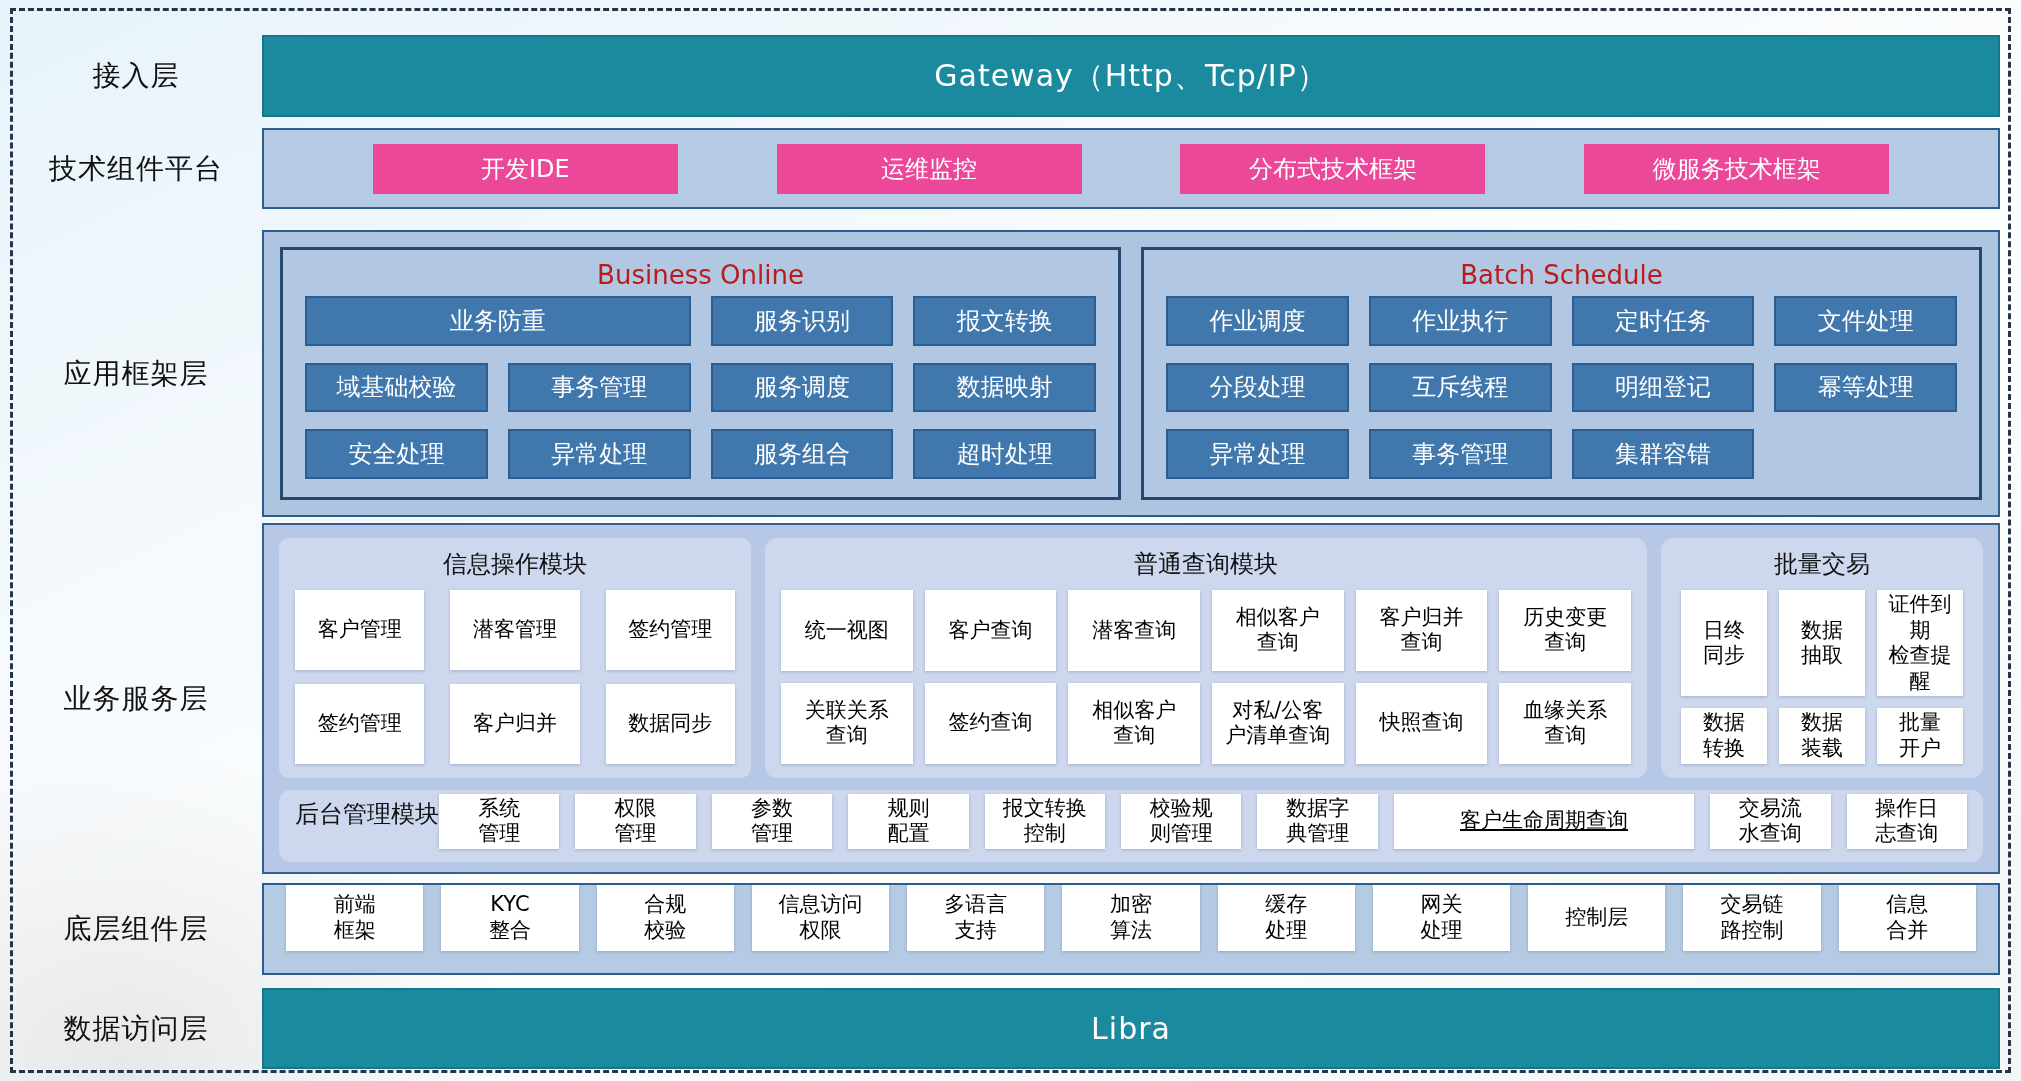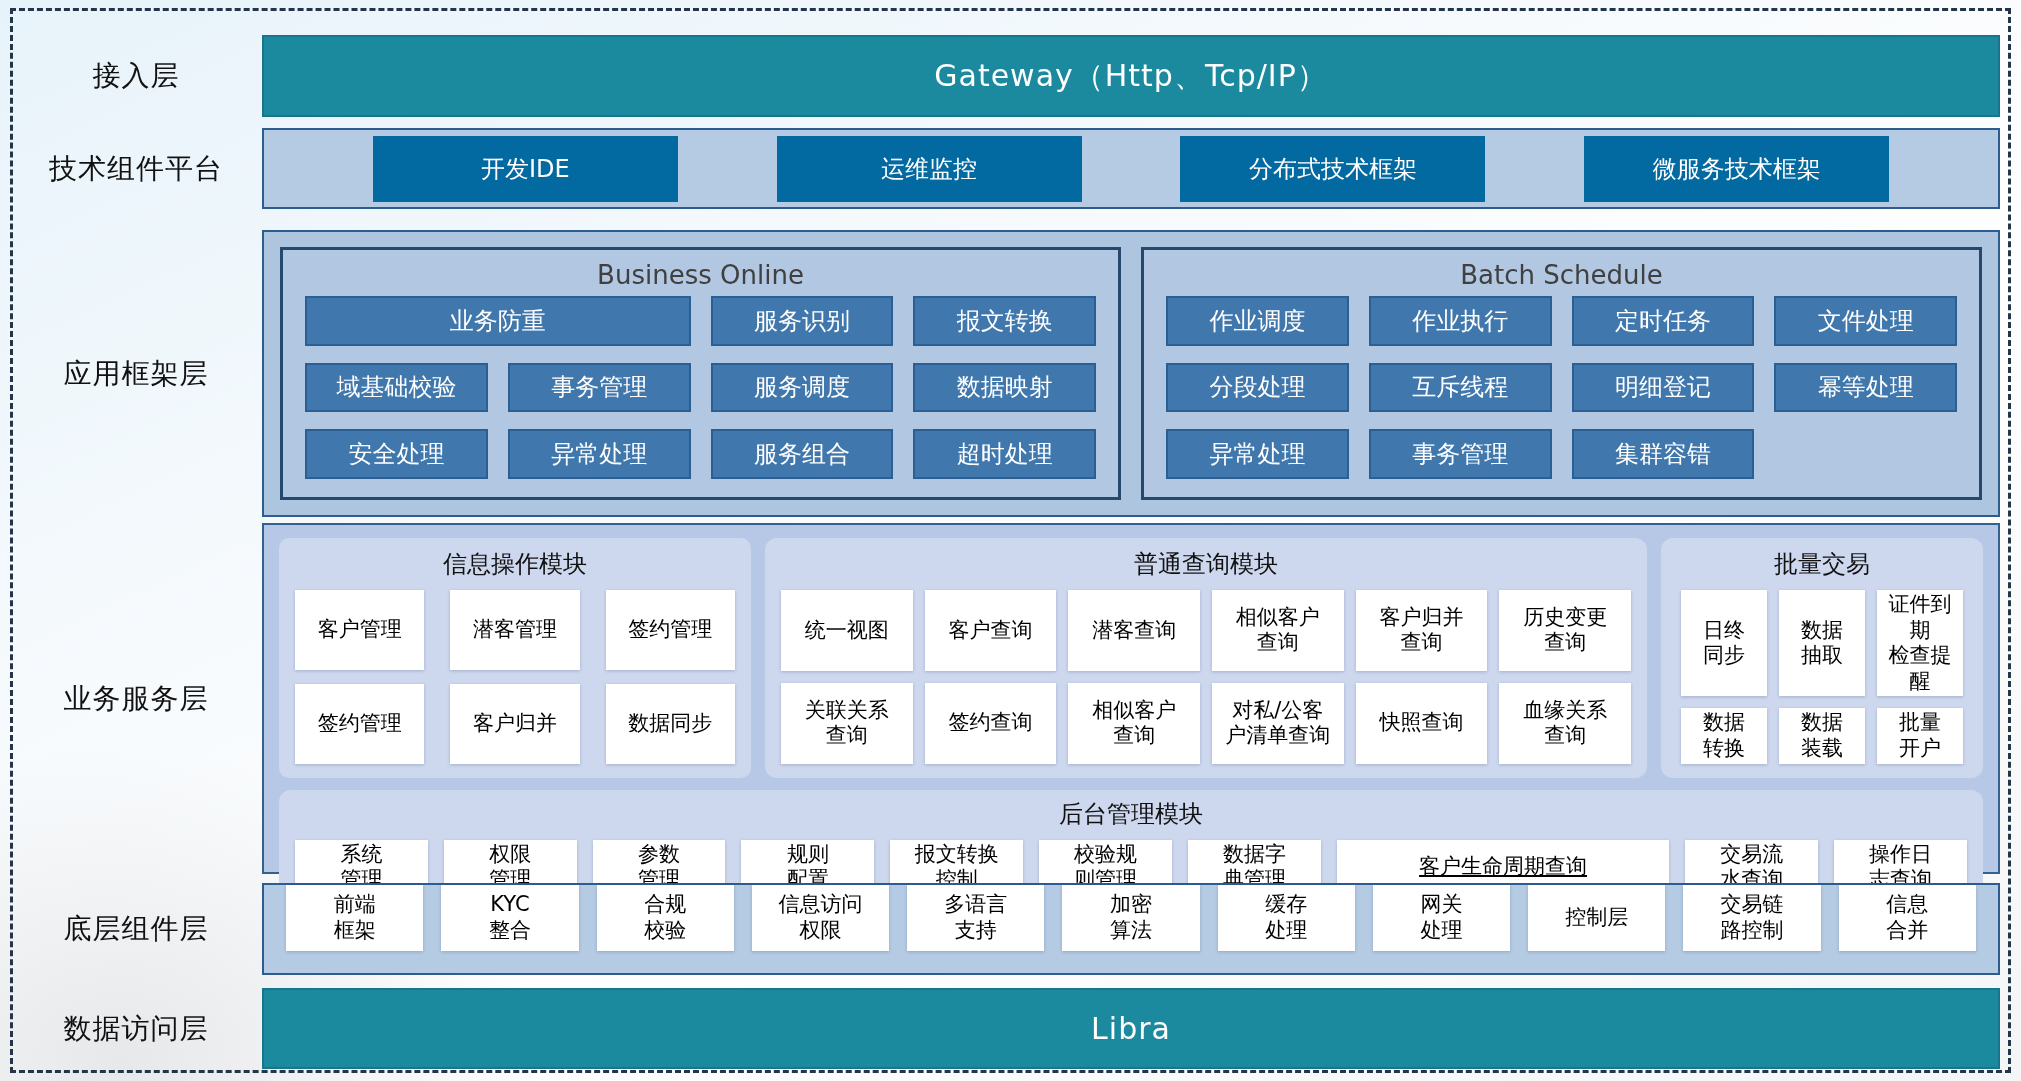--- a/index.html
+++ b/index.html
@@ -10,47 +10,47 @@
       radial-gradient(ellipse 700px 520px at 6% 98%, #e7e8ea 0%, rgba(231,232,234,0) 60%),
       linear-gradient(155deg,#e7f3fa 0%,#f6fafd 35%,#ffffff 60%,#f4f5f6 100%);
   }
   .frame{position:absolute;top:8px;left:10px;right:10px;bottom:8px;border:3px dashed #24354a;pointer-events:none;}
   .row-label{position:absolute;left:10px;width:252px;display:flex;align-items:center;justify-content:center;
     font-size:28px;letter-spacing:1px;color:#111;}
   .bar-teal{position:absolute;left:262px;width:1738px;background:#1b8a9e;border:2px solid #19758b;
     display:flex;align-items:center;justify-content:center;color:#fff;font-size:30px;letter-spacing:1px;box-sizing:border-box;}
   .tech-container{position:absolute;left:262px;top:128px;width:1738px;height:81px;background:#b5cae3;
     border:2px solid #2d5c8e;box-sizing:border-box;display:flex;align-items:center;justify-content:space-evenly;padding:0 10px;}
-  .tech-btn{width:305px;height:66px;background:#0369a1;color:#fff;font-size:24px;
+  .tech-btn{width:305px;height:50px;background:#ec4899;color:#fff;font-size:24px;
     display:flex;align-items:center;justify-content:center;}
   .fw-container{position:absolute;left:262px;top:230px;width:1738px;height:287px;background:#aec5e0;
     border:2px solid #2d5c8e;box-sizing:border-box;display:flex;gap:20px;padding:15px 16px;}
   .fw-panel{flex:1;background:#b2c8e2;border:3px solid #24486e;box-sizing:border-box;
     display:flex;flex-direction:column;padding:4px 22px 18px;}
-  .fw-title{text-align:center;font-size:26px;color:#404040;height:42px;line-height:42px;flex:0 0 auto;}
+  .fw-title{text-align:center;font-size:26px;color:#b91c1c;height:42px;line-height:42px;flex:0 0 auto;}
   .fw-grid{flex:1;display:grid;grid-template-columns:repeat(4,1fr);gap:17px 20px;}
   .fw-btn{background:#4078ad;border:2px solid #2b5f93;color:#fff;font-size:24px;
     display:flex;align-items:center;justify-content:center;box-sizing:border-box;}
   .span2{grid-column:span 2;}
   .biz-container{position:absolute;left:262px;top:523px;width:1738px;height:351px;background:#b7c8e7;
     border:2px solid #33608f;box-sizing:border-box;display:flex;flex-direction:column;gap:12px;padding:13px 15px;}
   .biz-modules{display:flex;gap:14px;flex:0 0 206px;}
   .module{background:#cdd8ee;border-radius:12px;display:flex;flex-direction:column;padding:6px 16px 14px;box-sizing:border-box;}
   .module-title{text-align:center;font-size:24px;color:#111;margin:4px 0 10px;flex:0 0 auto;}
   .module-grid{flex:1;display:grid;}
   .m-info{flex:0 0 472px;border-radius:10px;}
   .m-info .module-grid{grid-template-columns:repeat(3,1fr);gap:14px 26px;}
   .m-query{flex:1;}
   .m-query .module-grid{grid-template-columns:repeat(6,1fr);gap:12px 12px;}
   .m-batch{flex:0 0 322px;justify-content:center;}
   .m-batch .module-grid{grid-template-columns:repeat(3,1fr);gap:12px 12px;padding:0 4px;}
   .white-btn{background:#ffffff;color:#000;font-size:21px;line-height:1.22;text-align:center;
     display:flex;align-items:center;justify-content:center;white-space:pre-line;
     box-shadow:0 1px 3px rgba(40,60,90,.25);padding:2px 4px;box-sizing:border-box;}
-  .admin-panel{flex:1;background:#cdd8ee;border-radius:12px;display:flex;flex-direction:column;
+  .admin-panel{flex:1;background:#cdd8ee;border-radius:12px;display:flex;
     padding:4px 16px 13px;box-sizing:border-box;}
   .admin-row{flex:1;display:flex;gap:16px;}
   .admin-row .white-btn{flex:1;}
   .admin-row .white-btn.wide{flex:2.6;text-decoration:underline;}
   .base-container{position:absolute;left:262px;top:883px;width:1738px;height:92px;background:#b5cae3;
     border:2px solid #2d5c8e;box-sizing:border-box;display:flex;align-items:flex-start;gap:18px;padding:0 22px;}
   .base-container .white-btn{flex:1;height:66px;}
 </style>
 </head>
 <body>

